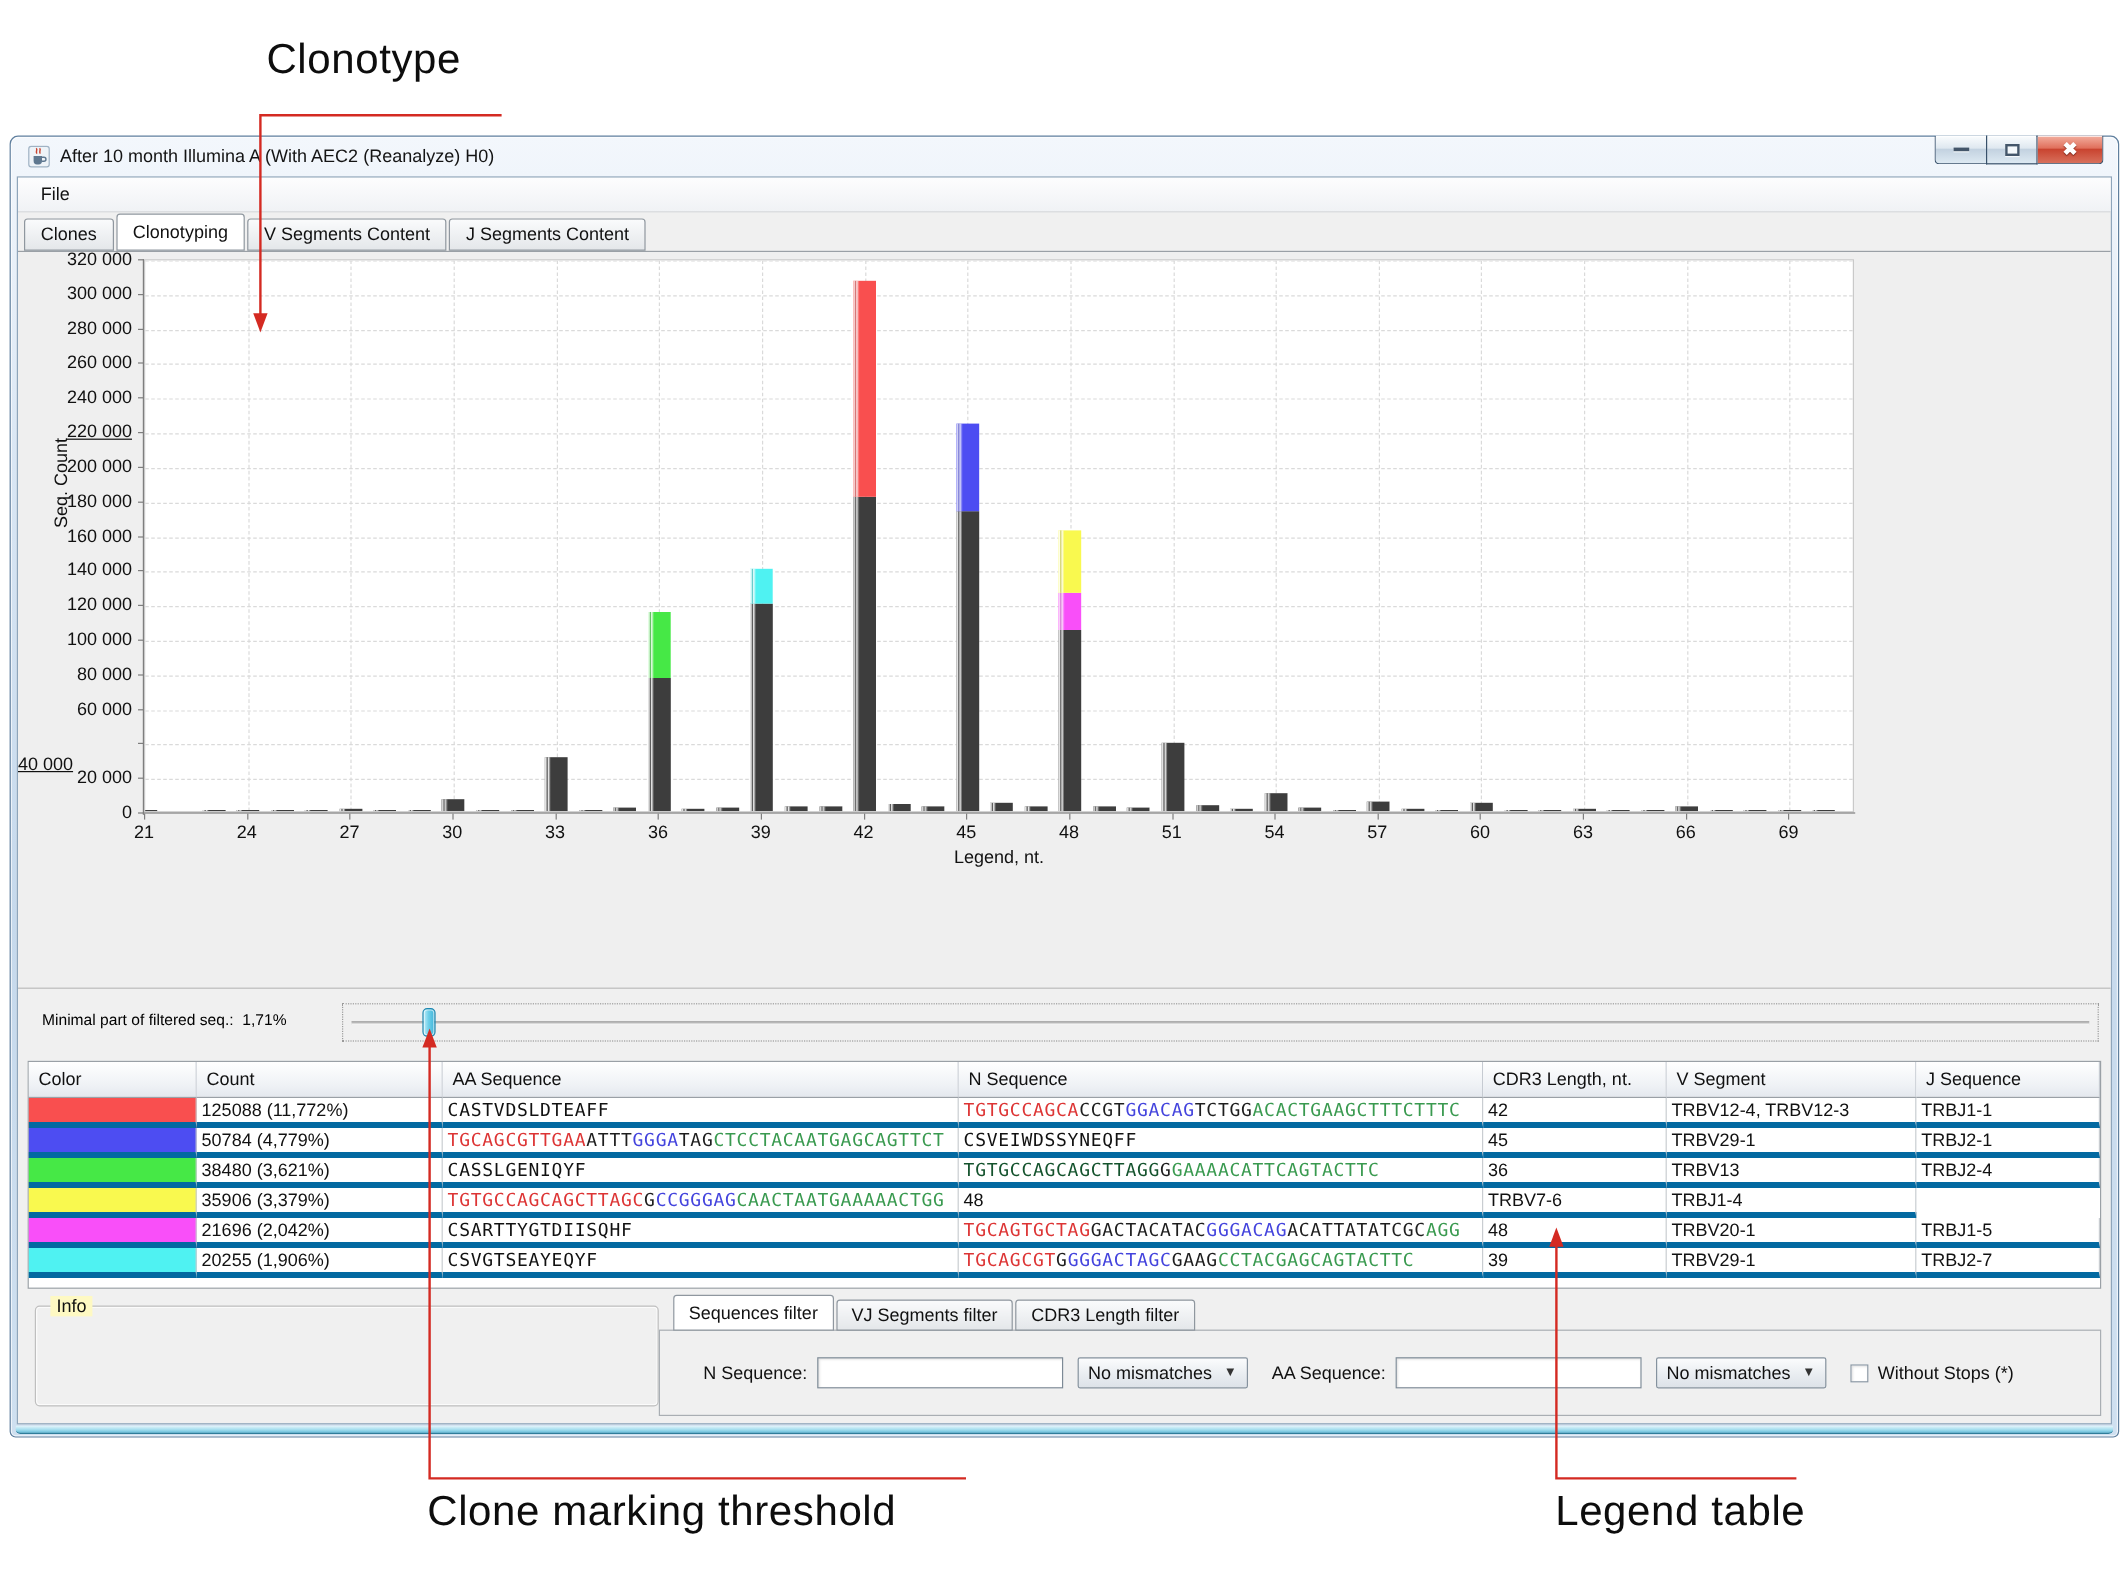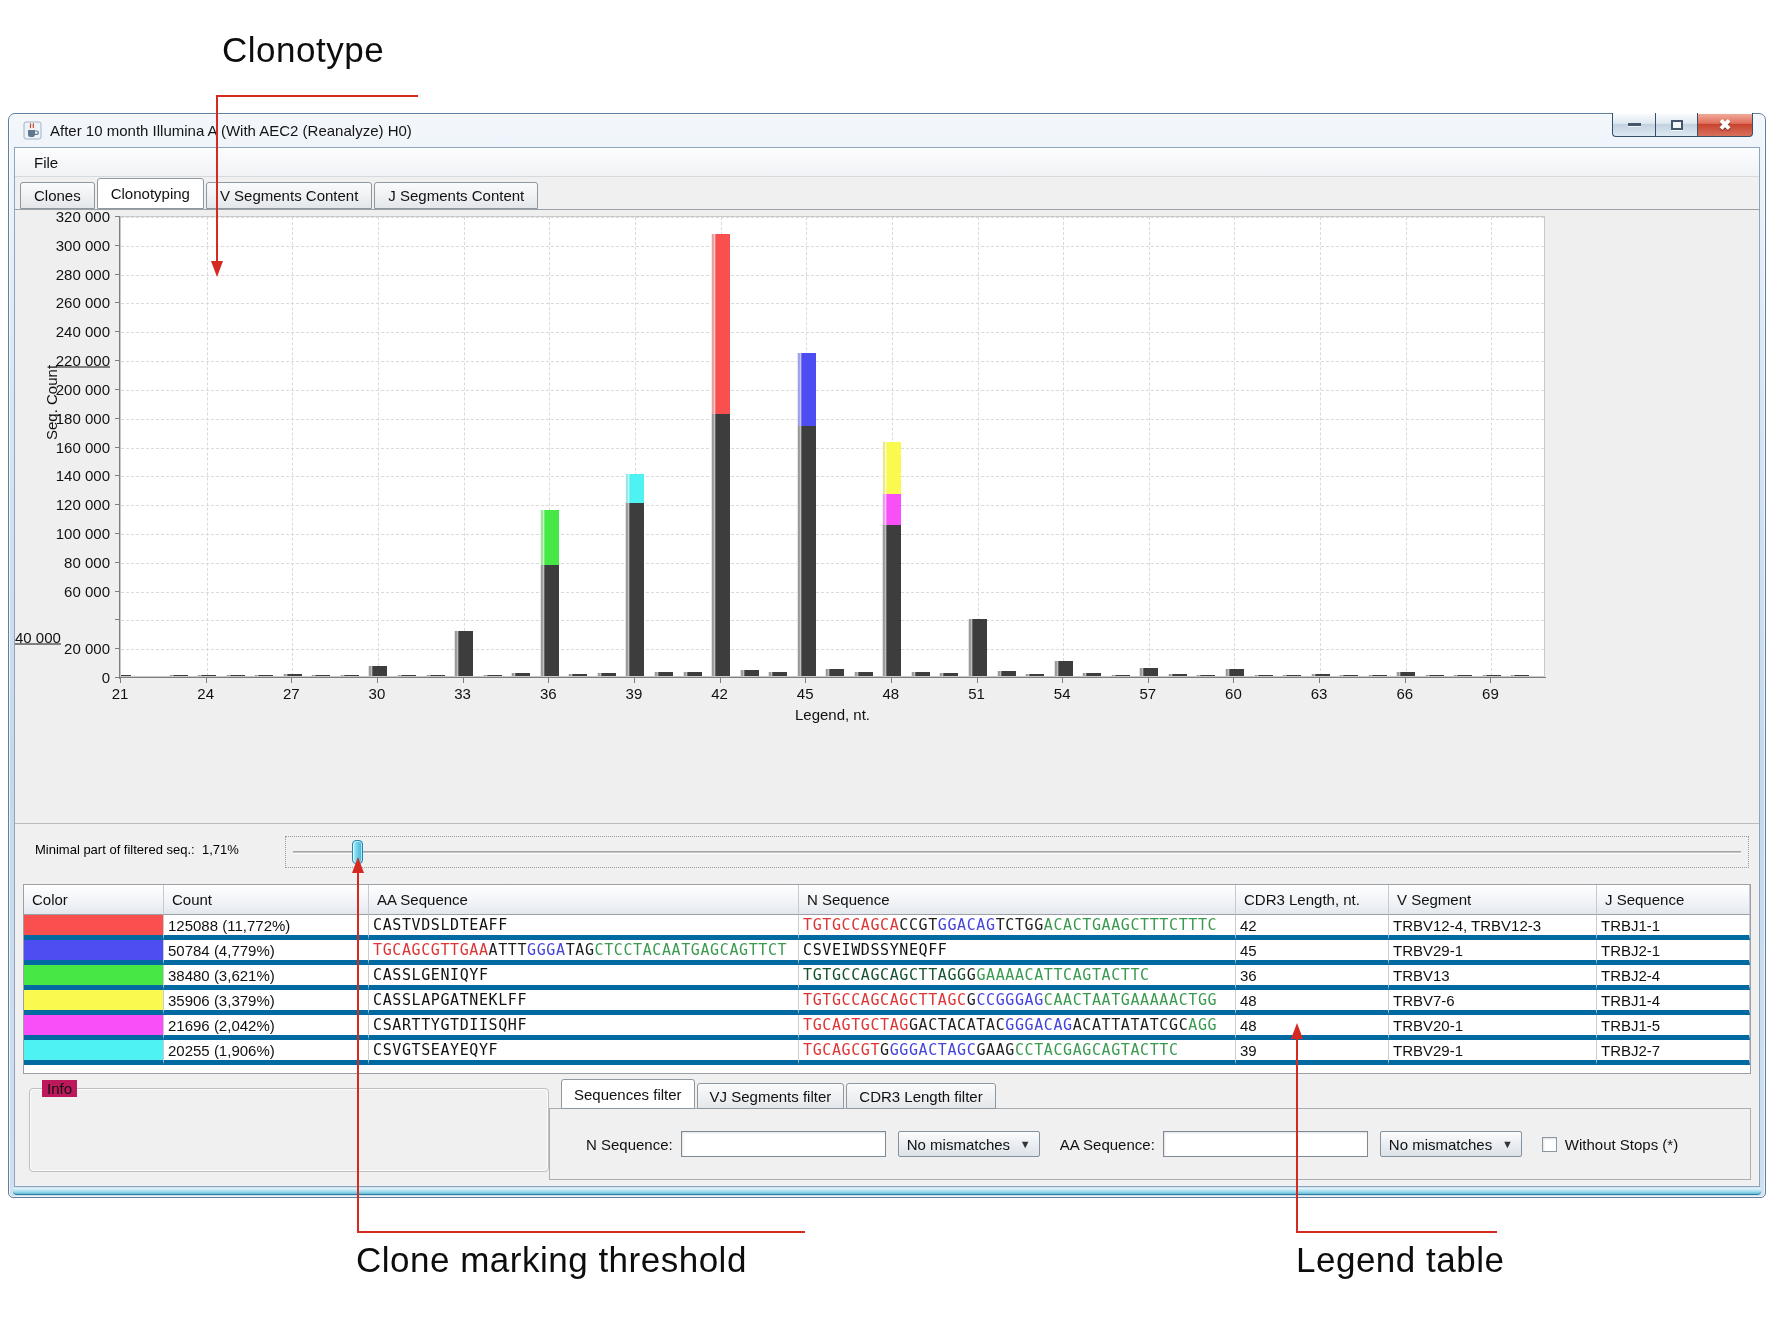--- a/index.html
+++ b/index.html
@@ -82,21 +82,21 @@
     border-right:1px solid #c6cbd2; border-bottom:1px solid #9aa0a6; font-size:15px; color:#111;
     display:flex; align-items:center; padding:0 8px; }
   .lt-row .lt-cell { height:25px; border-right:1px solid #c9cdd1; border-bottom:5px solid #0369a1;
     font-size:15px; color:#111; display:flex; align-items:center; padding:0 4px; overflow:hidden; white-space:nowrap; }
   .seq { font-family:"DejaVu Sans Mono", monospace; font-size:16px; letter-spacing:0.6px; }
 
   
   .bottom-area { position:absolute; left:0; top:926px; width:100%; bottom:0; }
   .info-box { position:absolute; left:14px; top:14px; width:520px; height:84px; border:1px solid #bfbfbf; border-radius:4px;
     box-shadow: inset 0 0 0 1px #fbfbfb; }
-  .info-label { position:absolute; left:12px; top:-9px; background:#be185d; padding:0 5px; font-size:15px; color:#111; }
+  .info-label { position:absolute; left:12px; top:-9px; background:#fef9c3; padding:0 5px; font-size:15px; color:#111; }
   .filter-tabs { position:absolute; left:546px; top:4px; height:31px; display:flex; align-items:flex-end; }
   .ftab { height:26px; display:flex; align-items:center; padding:0 12px; font-size:15px; color:#111;
     background:linear-gradient(180deg,#fafbfc,#e4e7ea); border:1px solid #8f979f; border-radius:3px 3px 0 0; margin-right:2px; position:relative; z-index:1; }
   .ftab.selected { height:30px; background:#ffffff; z-index:3; }
   .filter-content { position:absolute; left:534px; right:8px; top:34px; height:72px; background:#f0f0f0; border:1px solid #a9aeb3; }
   .filter-controls { position:absolute; left:0; top:0; width:100%; height:100%; display:flex; align-items:center; padding-left:36px; }
   .fc-label { font-size:15px; color:#111; margin-right:8px; white-space:nowrap; }
   .fc-input { width:205px; height:26px; background:#ffffff; border:1px solid #7d8a96; box-shadow: inset 1px 1px 2px rgba(0,0,0,.12); margin-right:12px; }
   .fc-select { width:142px; height:26px; border:1px solid #85929e; border-radius:2px;
     background:linear-gradient(180deg,#fbfcfd,#e9edf1 55%,#dde2e8); display:flex; align-items:center; justify-content:space-between;
@@ -376,21 +376,20 @@
                 <span style="color: rgb(30, 30, 30);">G</span>
                 <span style="color: rgb(58, 154, 80);">GAAAACATTCAGTACTTC</span>
               </div>
               <div class="lt-cell">36</div>
               <div class="lt-cell">TRBV13</div>
               <div class="lt-cell">TRBJ2-4</div>
             </div>
             <div class="lt-grid lt-row">
               <div class="lt-cell" style="background: rgb(249, 249, 79); padding: 0px;"></div>
               <div class="lt-cell">35906 (3,379%)</div>
-              <div class="lt-cell seq">CASSLAPGATNEKLFF</div>
               <div class="lt-cell seq">
                 <span style="color: rgb(221, 53, 53);">TGTGCCAGCAGCTTAGC</span>
                 <span style="color: rgb(30, 30, 30);">G</span>
                 <span style="color: rgb(68, 68, 221);">CCGGGAG</span>
                 <span style="color: rgb(58, 154, 80);">CAACTAATGAAAAACTGG</span>
               </div>
               <div class="lt-cell">48</div>
               <div class="lt-cell">TRBV7-6</div>
               <div class="lt-cell">TRBJ1-4</div>
             </div>

